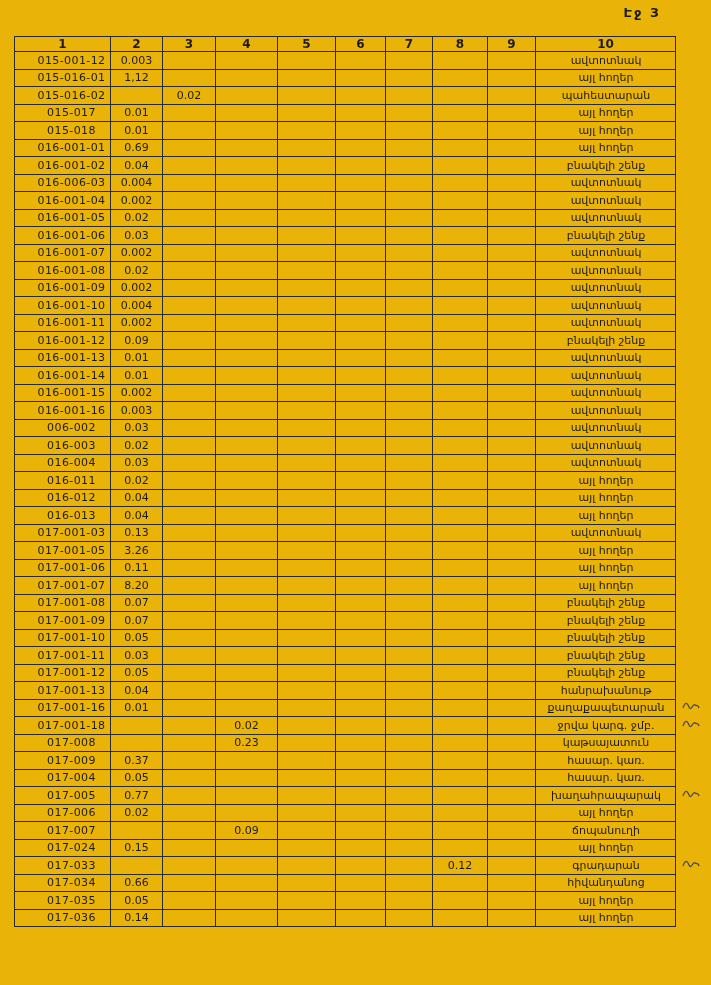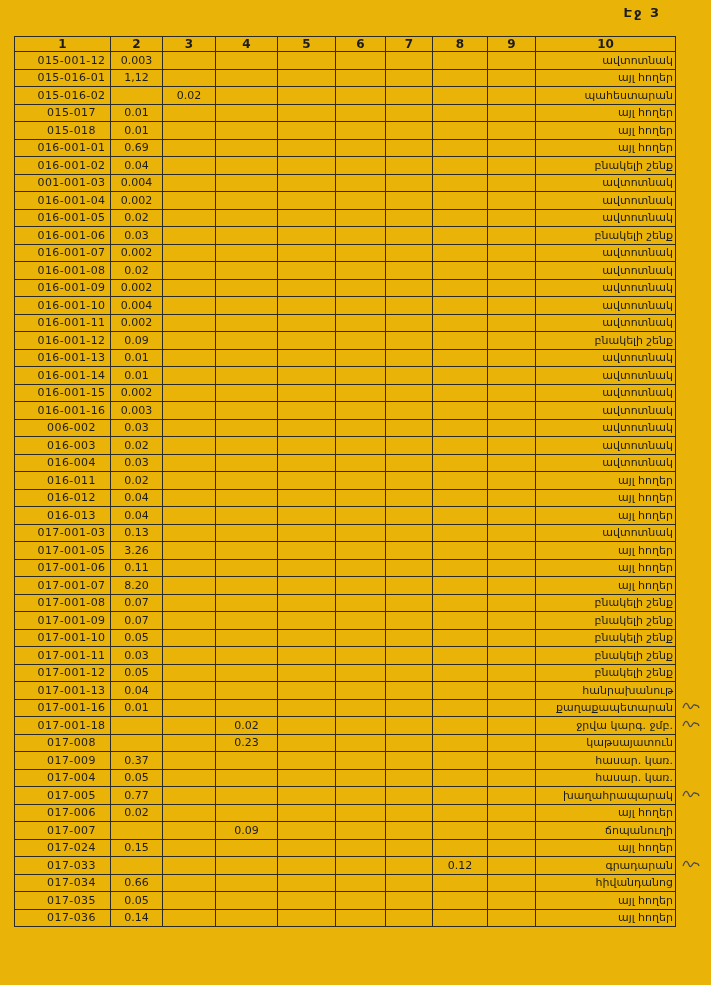--- a/index.html
+++ b/index.html
@@ -26,21 +26,21 @@
     height:16.5px;
     padding:0 2px;
     overflow:hidden;white-space:nowrap;
     vertical-align:middle;
   }
   thead th{
     font-weight:600;font-size:12px;text-align:center;height:14px;
   }
   td.code{text-align:center;padding-left:20px;letter-spacing:0.4px;}
   td.num{text-align:center;}
-  td.label{text-align:right;padding-left:3px;}
+  td.label{text-align:center;padding-left:3px;}
   th.note-cell,td.note-cell{border:none;background:transparent;padding-left:6px;}
   .scribble{stroke:#4a4a4a;fill:none;stroke-width:1.2;}
 </style>
 </head>
 <body>
 
 <div class="page">
 
   <div class="page-label">Էջ 3</div>
 
@@ -159,21 +159,21 @@
           <td class="num"></td>
           <td class="num"></td>
           <td class="num"></td>
           <td class="num"></td>
           <td class="num"></td>
           <td class="num"></td>
           <td class="label">բնակելի շենք</td>
           <td class="note-cell"></td>
         </tr>
         <tr>
-          <td class="code">001-001-03</td>
+          <td class="code">016-006-03</td>
           <td class="num">0.004</td>
           <td class="num"></td>
           <td class="num"></td>
           <td class="num"></td>
           <td class="num"></td>
           <td class="num"></td>
           <td class="num"></td>
           <td class="num"></td>
           <td class="label">ավտոտնակ</td>
           <td class="note-cell"></td>

